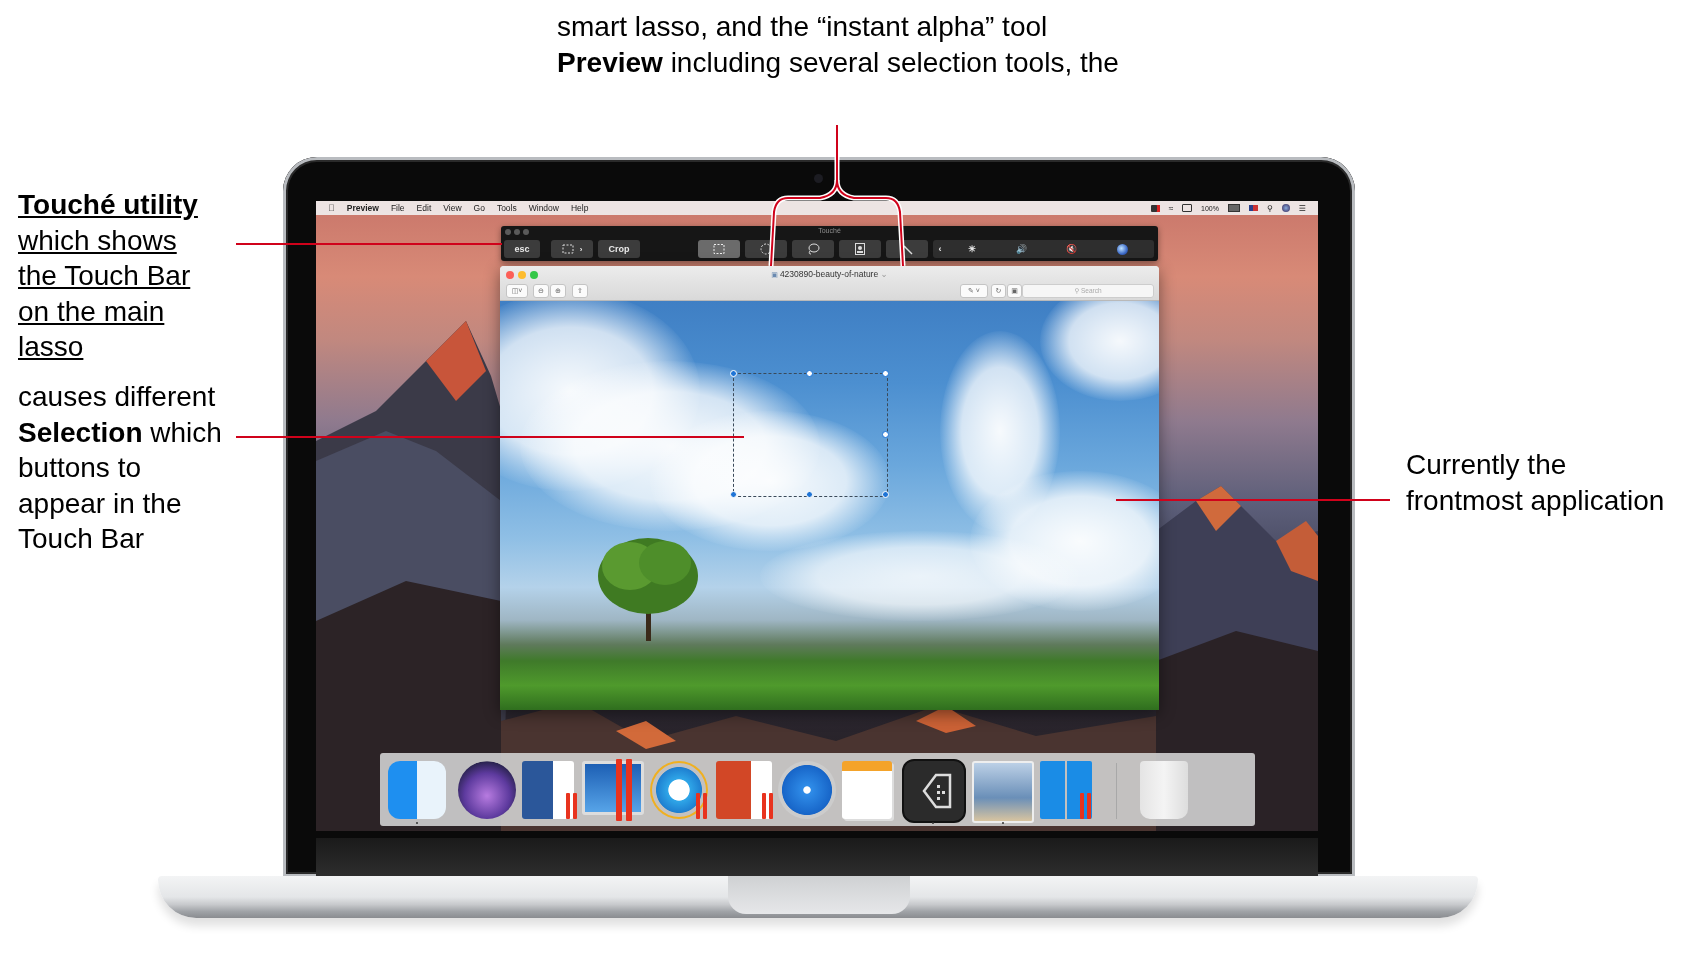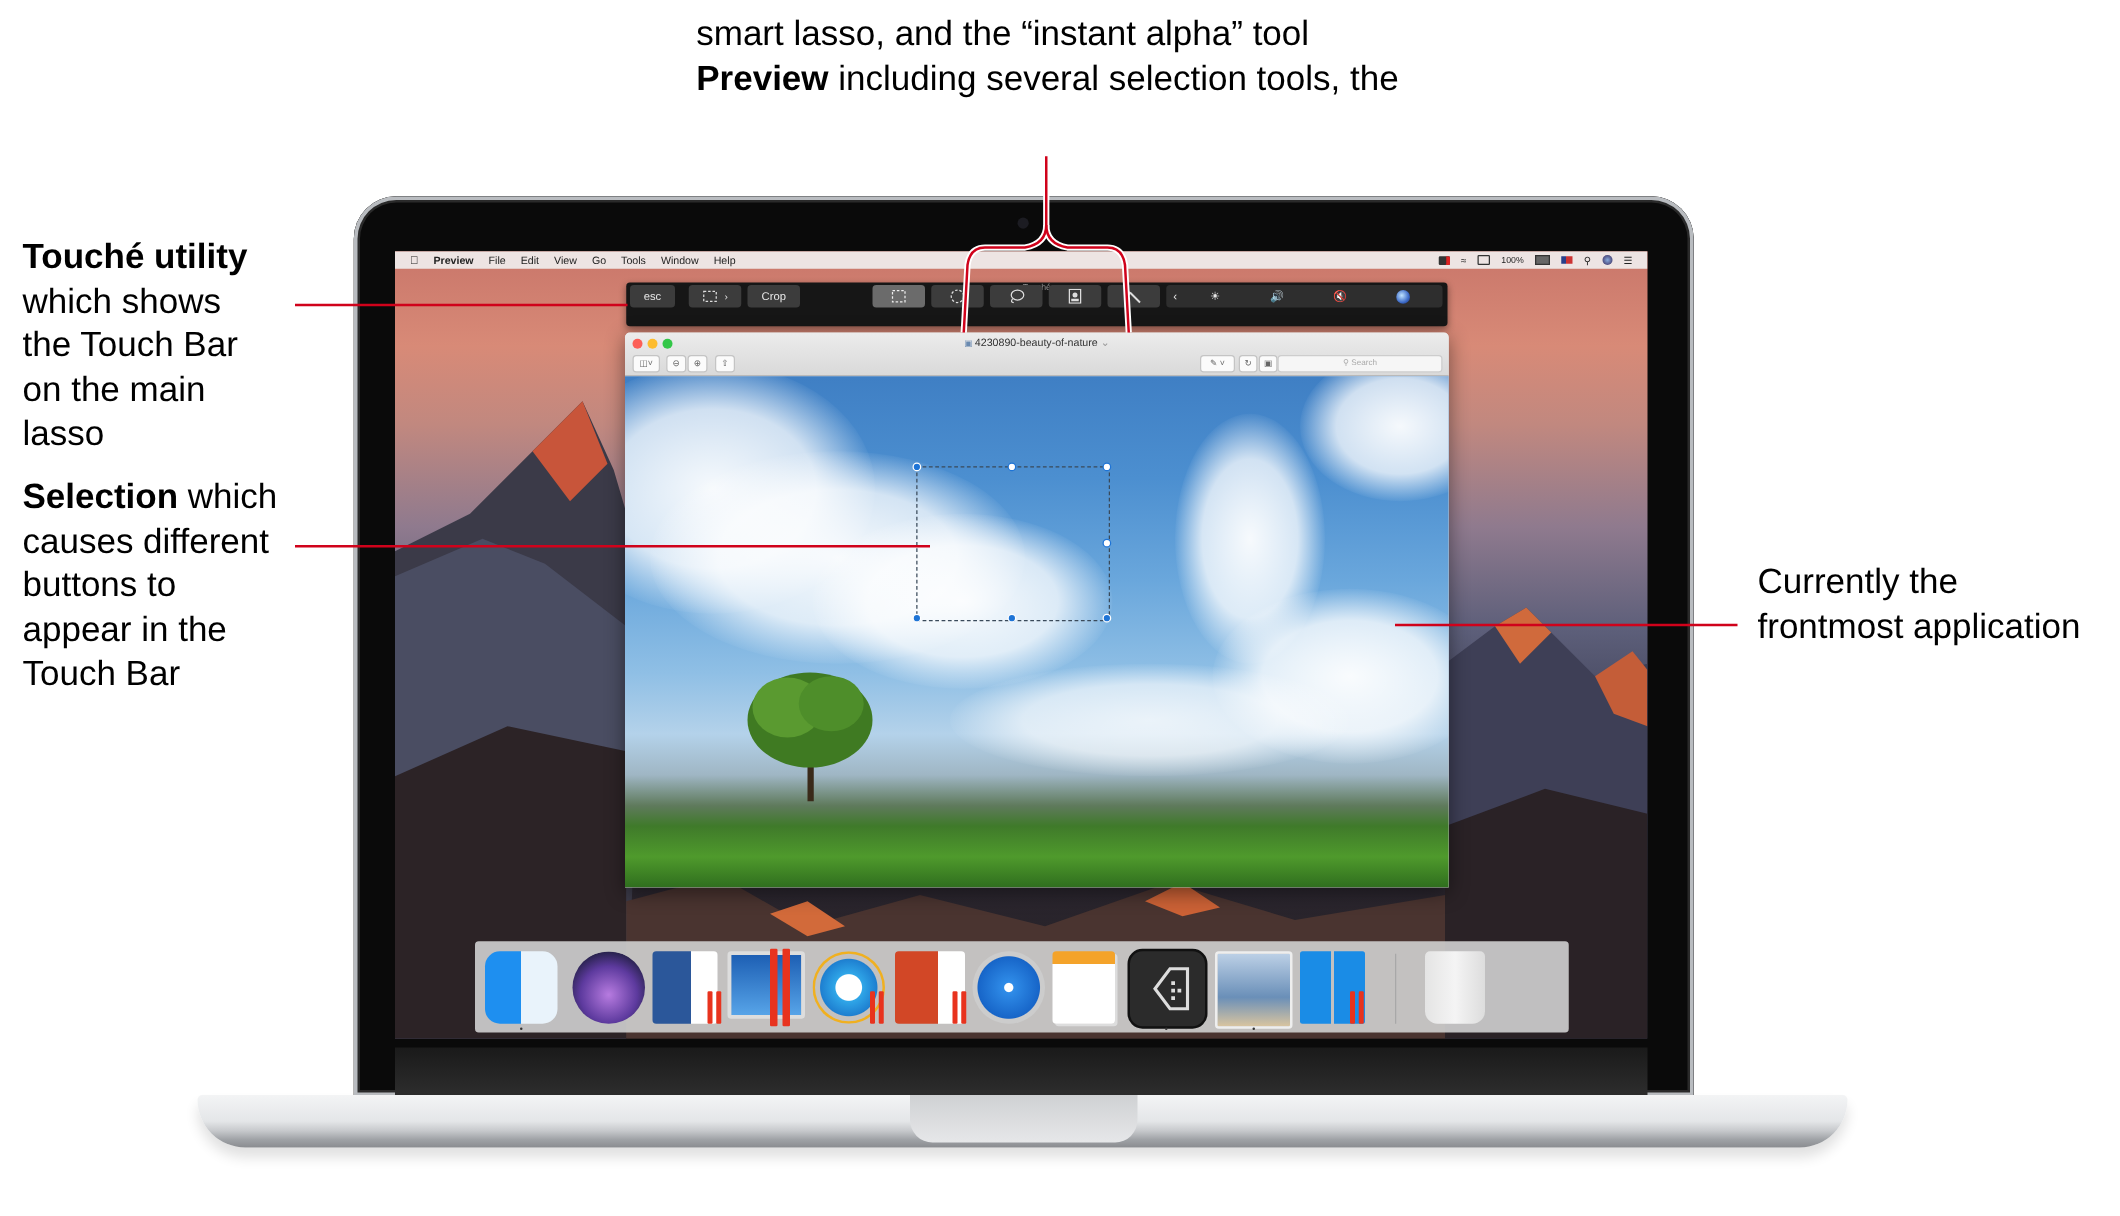--- a/index.html
+++ b/index.html
@@ -33,22 +33,22 @@
              display:flex; align-items:center; font-size:8.5px; color:#222; }
   #menubar .mi { margin-left:12px; }
   #menubar .mi.app { font-weight:bold; }
   #menubar .right { margin-left:auto; display:flex; align-items:center; gap:9px; padding-right:12px; font-size:7px; }
 
   
   #touche { left:185px; top:25px; width:657px; height:35px; background:#161616; border-radius:3px;
             box-shadow:0 2px 6px rgba(0,0,0,0.4); }
   #touche .tl { position:absolute; top:3px; width:6px; height:6px; border-radius:50%; background:#5a5a5a; }
   #touche .title { position:absolute; top:1px; left:0; width:100%; text-align:center; font-size:7px; color:#8d8d8d; }
-  .tb { position:absolute; top:2px; height:18px; background:#3c3c3c; border-radius:3px; color:#e8e8e8;
-        font-size:9px; display:flex; align-items:center; justify-content:center; }
+  .tb { position:absolute; top:14px; height:18px; background:#3c3c3c; border-radius:3px; color:#e8e8e8;
+        font-size:9px; display:flex; align-items:center; justify-content:center;font-weight:bold; }
   .tb.sel { background:#6b6b6b; }
   .tb svg { display:block; }
 
   
   #preview { left:184px; top:65px; width:659px; height:444px; background:#e8e8e8; border-radius:4px 4px 0 0;
              box-shadow:0 4px 16px rgba(0,0,0,0.45); overflow:hidden; }
   #pv-titlebar { position:absolute; left:0; top:0; width:100%; height:34px; background:linear-gradient(#ececec,#d9d9d9);
                  border-bottom:1px solid #b9b9b9; }
   .light { position:absolute; top:5px; width:8px; height:8px; border-radius:50%; }
   #pv-title { position:absolute; top:3px; left:0; width:100%; text-align:center; font-size:8.5px; color:#333; }
@@ -69,31 +69,31 @@
   .pbar { position:absolute; width:4px; background:#e8331e; border-radius:1px; }
 </style>
 </head>
 <body>
 
 <div class="anno" style="left:557px; top:9px;">
   <div>smart lasso, and the “instant alpha” tool</div>
   <div><b>Preview</b><span> including several selection tools, the</span></div>
 </div>
 
-<div class="anno" style="left:18px; top:187px;">
+<div class="anno" style="left:18px; top:187px;text-decoration:underline;">
   <div><b>Touché utility</b></div>
   <div>which shows</div>
   <div>the Touch Bar</div>
   <div>on the main</div>
   <div>lasso</div>
 </div>
 
 <div class="anno" style="left:18px; top:379px;">
+  <div>causes different</div>
   <div><b>Selection</b><span> which</span></div>
-  <div>causes different</div>
   <div>buttons to</div>
   <div>appear in the</div>
   <div>Touch Bar</div>
 </div>
 
 <div class="anno" style="left:1406px; top:447px;">
   <div>Currently the</div>
   <div>frontmost application</div>
 </div>
 

